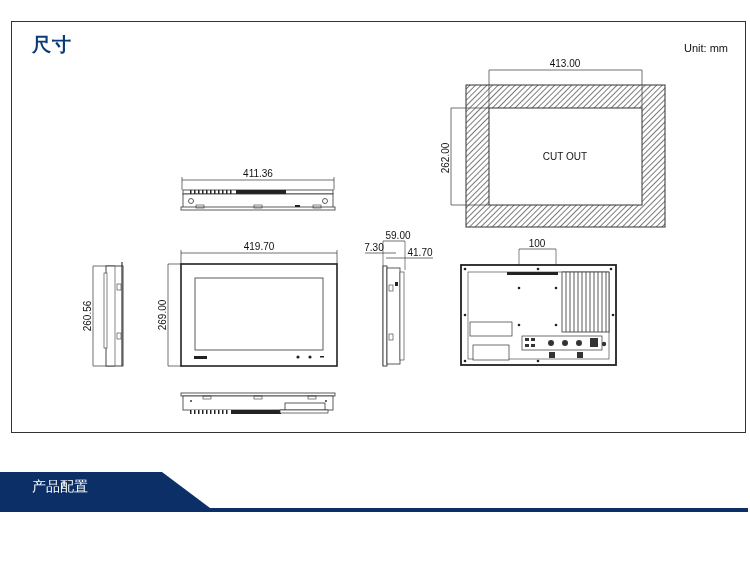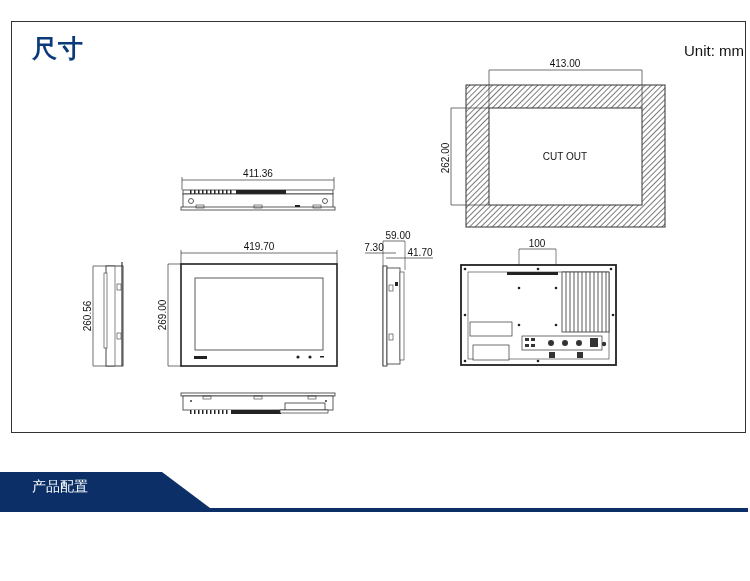--- a/index.html
+++ b/index.html
@@ -1,22 +1,22 @@
 <!DOCTYPE html>
 <html><head>
 <meta charset="utf-8">
 <style>
   html, body { margin: 0; padding: 0; background: #ffffff; }
   body { width: 750px; height: 581px; position: relative; overflow: hidden;
          font-family: "Liberation Sans", "DejaVu Sans", sans-serif; }
   .frame { position: absolute; left: 11px; top: 21px; width: 735px; height: 412px;
            border: 1.5px solid #333333; box-sizing: border-box; background: #fff; }
-  .section-title { position: absolute; left: 32px; top: 32px; font-size: 25px; font-weight: bold;
+  .section-title { position: absolute; left: 32px; top: 32px; font-size: 19px; font-weight: bold;
                    color: #0a3a7a; font-family: "DejaVu Sans", sans-serif; letter-spacing: 1px; }
-  .unit-label { position: absolute; left: 684px; top: 42px; font-size: 15px; color: #111; }
+  .unit-label { position: absolute; left: 684px; top: 42px; font-size: 11px; color: #111; }
   .drawing { position: absolute; left: 0; top: 0; width: 750px; height: 440px; }
   .dim { font-size: 10px; fill: #111; font-family: "Liberation Sans", sans-serif; }
   .banner { position: absolute; left: 0; top: 472px; width: 750px; height: 42px; }
   .banner-title { position: absolute; left: 32px; top: 478px; font-size: 14px; color: #ffffff;
                   font-family: "DejaVu Sans", sans-serif; letter-spacing: 0px; }
 </style>
 </head>
 <body>
 
 <div class="frame"></div>

